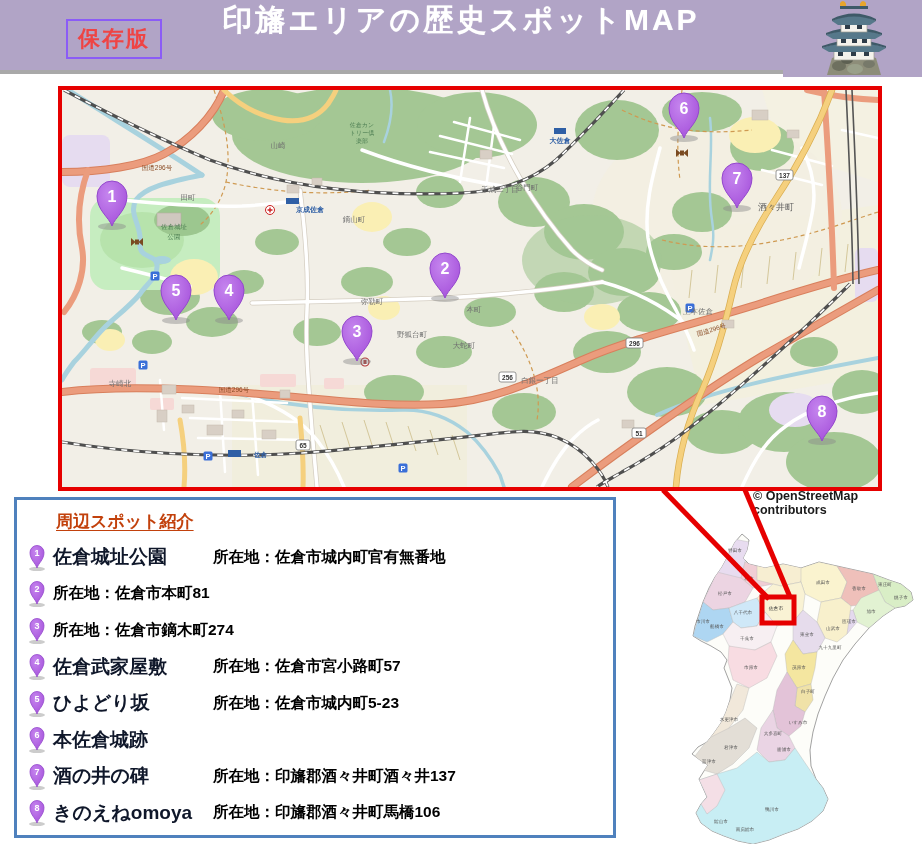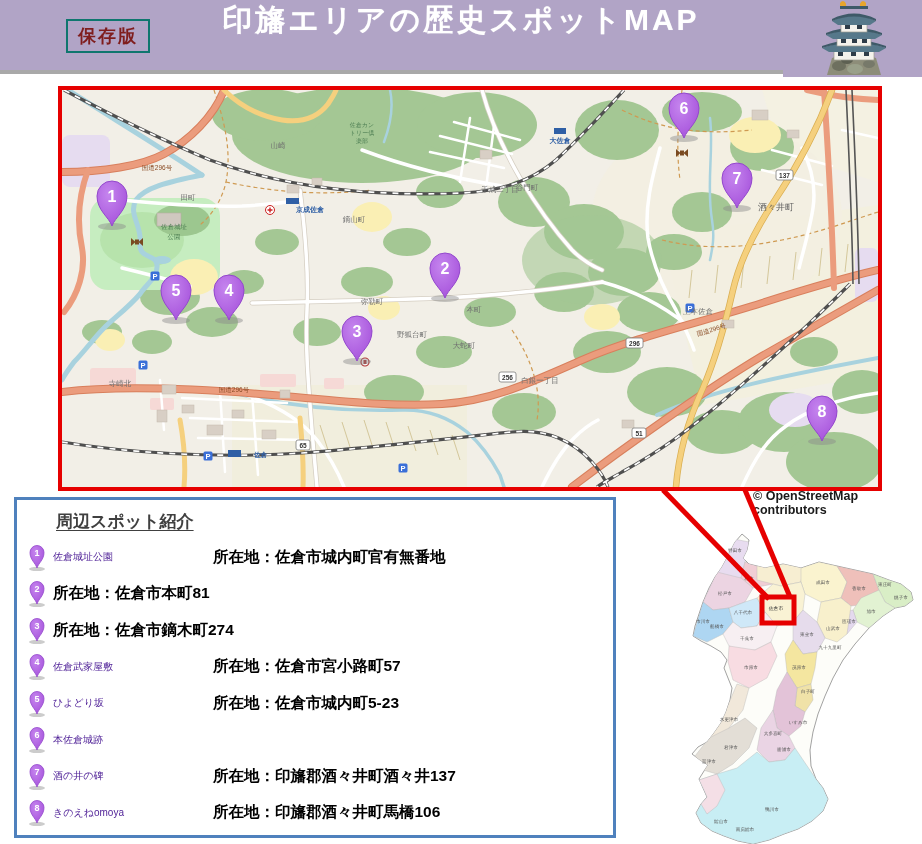--- a/index.html
+++ b/index.html
@@ -5,47 +5,47 @@
   * { margin:0; padding:0; box-sizing:border-box; }
   html,body { width:922px; height:844px; background:#fff; overflow:hidden;
     font-family:"Liberation Sans","DejaVu Sans",sans-serif; }
   body { position:relative; }
 
   
   .header-bar { position:absolute; left:0; top:0; width:922px; height:70px;
     background:#b1a4c6; display:flex; align-items:flex-start; justify-content:center; }
   .header-title { color:#fff; font-size:30px; font-weight:bold; letter-spacing:3px;
     text-shadow:0 0 1px rgba(255,255,255,.4); }
-  .header-badge { position:absolute; left:66px; top:19px; border:2px solid #0f766e;
-    color:#7f1d1d; font-size:18px; font-weight:bold; padding:3px 10px; letter-spacing:2px; }
+  .header-badge { position:absolute; left:66px; top:19px; border:2px solid #8b5cf6;
+    color:#ef4444; font-size:22px; font-weight:bold; padding:3px 10px; letter-spacing:2px; }
   .header-divider { position:absolute; left:0; top:70px; width:922px; height:4px;
     background:#a9a9a9; }
   .castle-panel { position:absolute; left:783px; top:0; width:139px; height:77px;
     background:#b1a4c6; display:flex; align-items:flex-start; justify-content:center; }
 
   
   .map-frame { position:absolute; left:58px; top:86px; width:824px; height:405px;
     border:4px solid #e60000; background:#f2efe7; overflow:hidden; }
   .map-frame svg { display:block; }
 
   .marker { position:absolute; width:44px; height:50px; z-index:20; }
   .marker svg { display:block; }
 
   .map-attribution { position:absolute; left:753px; top:489px; width:175px;
     font-size:12.5px; font-weight:bold; color:#1a1a1a; z-index:6; }
 
   
   .legend-box { position:absolute; left:14px; top:497px; width:602px; height:341px;
     border:3px solid #4f81bd; background:#fff; padding:8px 0 0 0; z-index:8; }
-  .legend-title { margin:2px 16px 6px 39px; font-size:17px; font-weight:bold; color:#404040;
+  .legend-title { margin:2px 16px 6px 39px; font-size:17px; font-weight:bold; color:#c2410c;
     text-decoration:underline; text-underline-offset:3px; display:inline-block; }
   .legend-rows { }
   .legend-row { display:flex; align-items:center; height:36.5px; padding-left:9px; }
   .legend-row .pin-cell { width:27px; display:flex; align-items:center; }
-  .legend-row .name { width:160px; font-size:10px; font-weight:normal; color:#4c1d95; }
+  .legend-row .name { width:160px; font-size:19px; font-weight:bold; color:#0f172a; }
   .legend-row .addr { font-size:15.5px; font-weight:bold; color:#000; }
 
   
   .chiba-map { position:absolute; left:645px; top:522px; width:277px; height:322px; z-index:10; }
 
   .callout-overlay { position:absolute; left:0; top:0; width:922px; height:844px;
     pointer-events:none; z-index:50; }
 </style>
 </head>
 <body>

